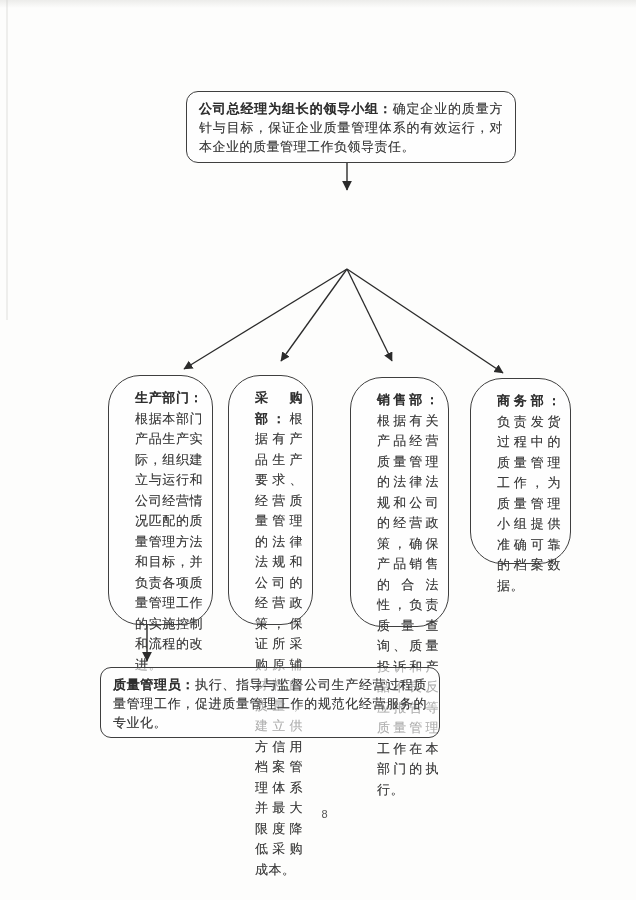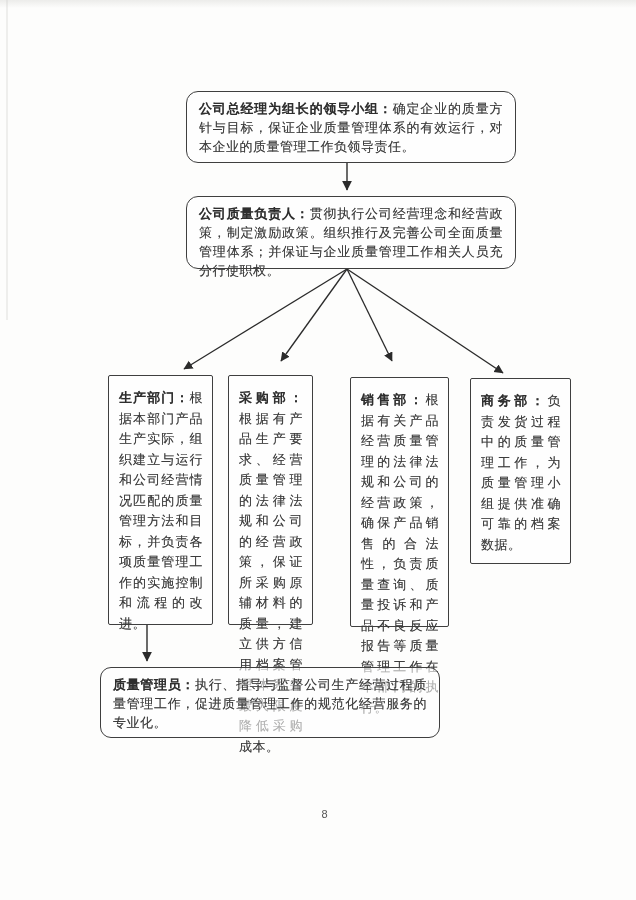--- a/index.html
+++ b/index.html
@@ -37,22 +37,22 @@
   .fc-box b{font-weight:bold;color:#2e2e2e;}
   .wide{
     left:186px;width:330px;
     border-radius:12px;
     padding:7px 12px 4px 12px;
   }
   #box-leader{top:91px;height:72px;}
   #box-director{top:196px;height:73px;}
   .dept{
     top:375px;height:250px;
-    border-radius:2px;
-    padding:12px 9px 6px 10px;
+    border-radius:32px;
+    padding:12px 9px 6px 26px;
     line-height:20.5px;
   }
   #dept-production{left:108px;width:105px;}
   #dept-purchasing{left:228px;width:85px;}
   #dept-sales{left:350px;width:99px;top:377px;}
   #dept-commerce{left:470px;width:101px;top:378px;height:186px;}
   #box-qmanager{
     left:100px;top:667px;width:340px;height:71px;
     border-radius:11px;
     padding:7px 12px 4px 12px;
@@ -80,23 +80,20 @@
     <line x1="347" y1="269" x2="281" y2="361" stroke="#2b2b2b" stroke-width="1.3" marker-end="url(#ah)"></line>
     <line x1="347" y1="269" x2="392" y2="361" stroke="#2b2b2b" stroke-width="1.3" marker-end="url(#ah)"></line>
     <line x1="347" y1="269" x2="503" y2="373" stroke="#2b2b2b" stroke-width="1.3" marker-end="url(#ah)"></line>
     <line x1="147" y1="625" x2="147" y2="661" stroke="#2b2b2b" stroke-width="1.4" marker-end="url(#ah)"></line>
   </svg>
 
   <div class="fc-box wide" id="box-leader">
     <p><b>公司总经理为组长的领导小组：</b><span>确定企业的质量方针与目标，保证企业质量管理体系的有效运行，对本企业的质量管理工作负领导责任。</span></p>
   </div>
 
-  <div class="fc-box wide" id="box-director">
-    <p><b>公司质量负责人：</b><span>贯彻执行公司经营理念和经营政策，制定激励政策。组织推行及完善公司全面质量管理体系；并保证与企业质量管理工作相关人员充分行使职权。</span></p>
-  </div>
 
   <div class="fc-box dept" id="dept-production">
     <p><b>生产部门：</b><span>根据本部门产品生产实际，组织建立与运行和公司经营情况匹配的质量管理方法和目标，并负责各项质量管理工作的实施控制和流程的改进。</span></p>
   </div>
 
   <div class="fc-box dept" id="dept-purchasing">
     <p><b>采购部：</b><span>根据有产品生产要求、经营质量管理的法律法规和公司的经营政策，保证所采购原辅材料的质量，建立供方信用档案管理体系并最大限度降低采购成本。</span></p>
   </div>
 
   <div class="fc-box dept" id="dept-sales">

